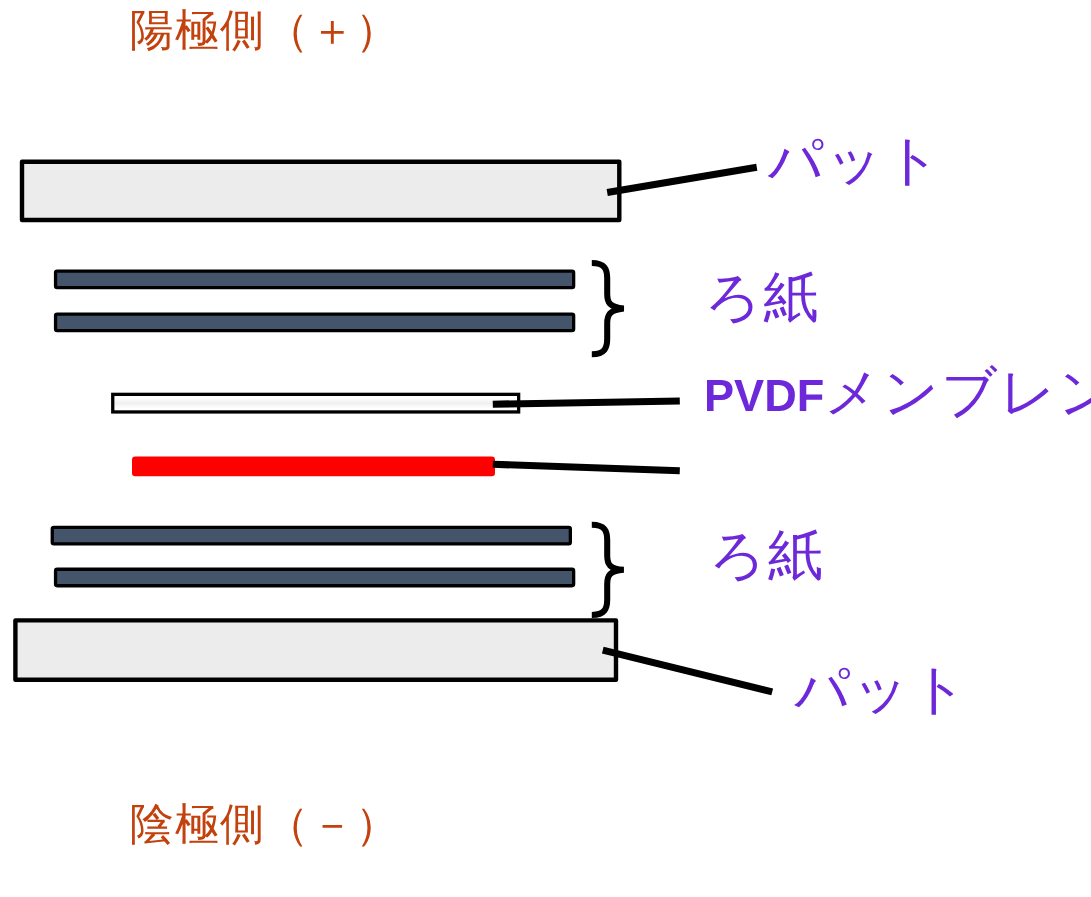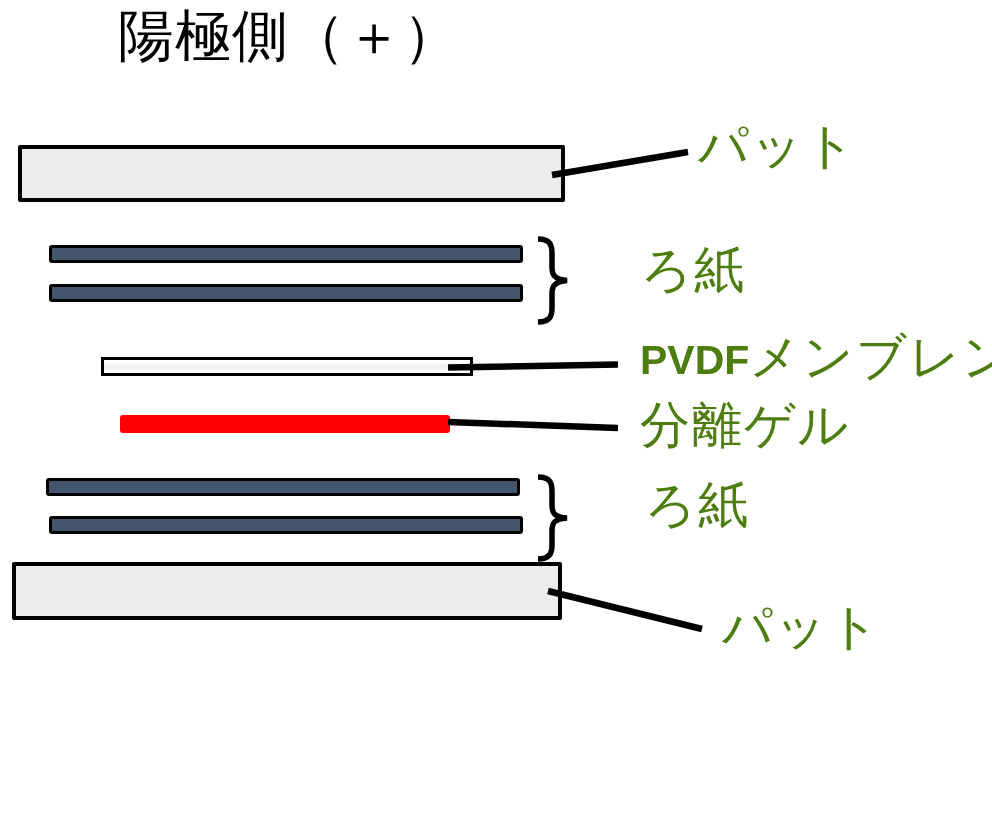--- a/index.html
+++ b/index.html
@@ -11,30 +11,30 @@
   .canvas {
     position: relative;
     width: 992px;
     height: 815px;
     background: #ffffff;
     overflow: hidden;
   }
   .abs { position: absolute; }
 
   .title {
-    font-size: 56px;
-    color: #000000;
+    font-size: 40px;
+    color: #c2410c;
     letter-spacing: 1px;
     white-space: nowrap;
     line-height: 1.1;
   }
 
   .layer-label {
     font-size: 50px;
-    color: #4d7c0f;
+    color: #6d28d9;
     letter-spacing: 2px;
     white-space: nowrap;
     line-height: 1.05;
   }
 
   .pvdf-en {
     font-family: "Liberation Sans", "DejaVu Sans", sans-serif;
     font-weight: 600;
     font-size: 41px;
     letter-spacing: 0;
@@ -93,20 +93,21 @@
 
   .title-top    { left: 118px; top: 6px;   }
   .title-bottom { left: 118px; top: 728px; }
 </style>
 </head>
 <body>
 
 <div class="canvas">
 
   <div class="abs title title-top">陽極側（＋）</div>
+  <div class="abs title title-bottom">陰極側（－）</div>
 
   <div class="abs pad pad-top"></div>
 
   <div class="abs filter-bar bar-1"></div>
   <div class="abs filter-bar bar-2"></div>
 
   <div class="abs membrane"></div>
 
   <div class="abs gel"></div>
 
@@ -127,19 +128,18 @@
   </svg>
 
   <div class="abs layer-label lbl-pad-top">パット</div>
 
   <div class="abs layer-label lbl-filter-top">ろ紙</div>
 
   <div class="abs layer-label lbl-membrane">
     <span class="pvdf-en">PVDF</span><span>メンブレン</span>
   </div>
 
-  <div class="abs layer-label lbl-gel">分離ゲル</div>
 
   <div class="abs layer-label lbl-filter-bot">ろ紙</div>
 
   <div class="abs layer-label lbl-pad-bottom">パット</div>
 
 </div>
 
 </body></html>

